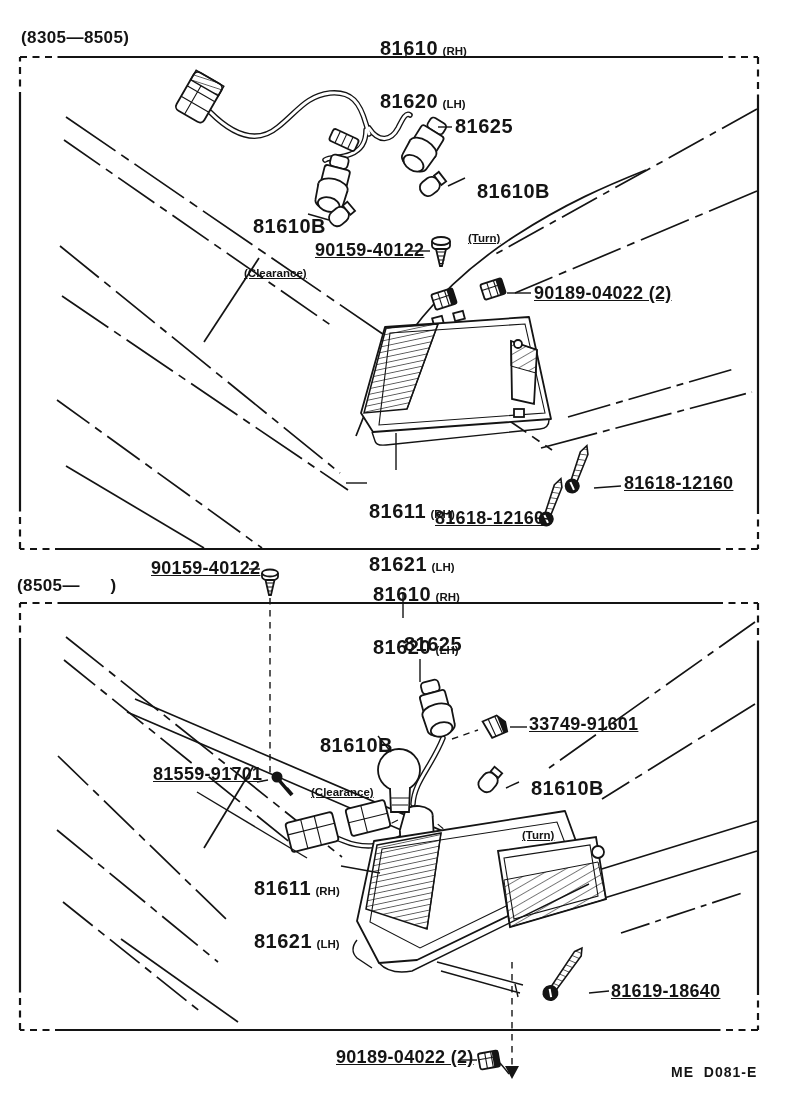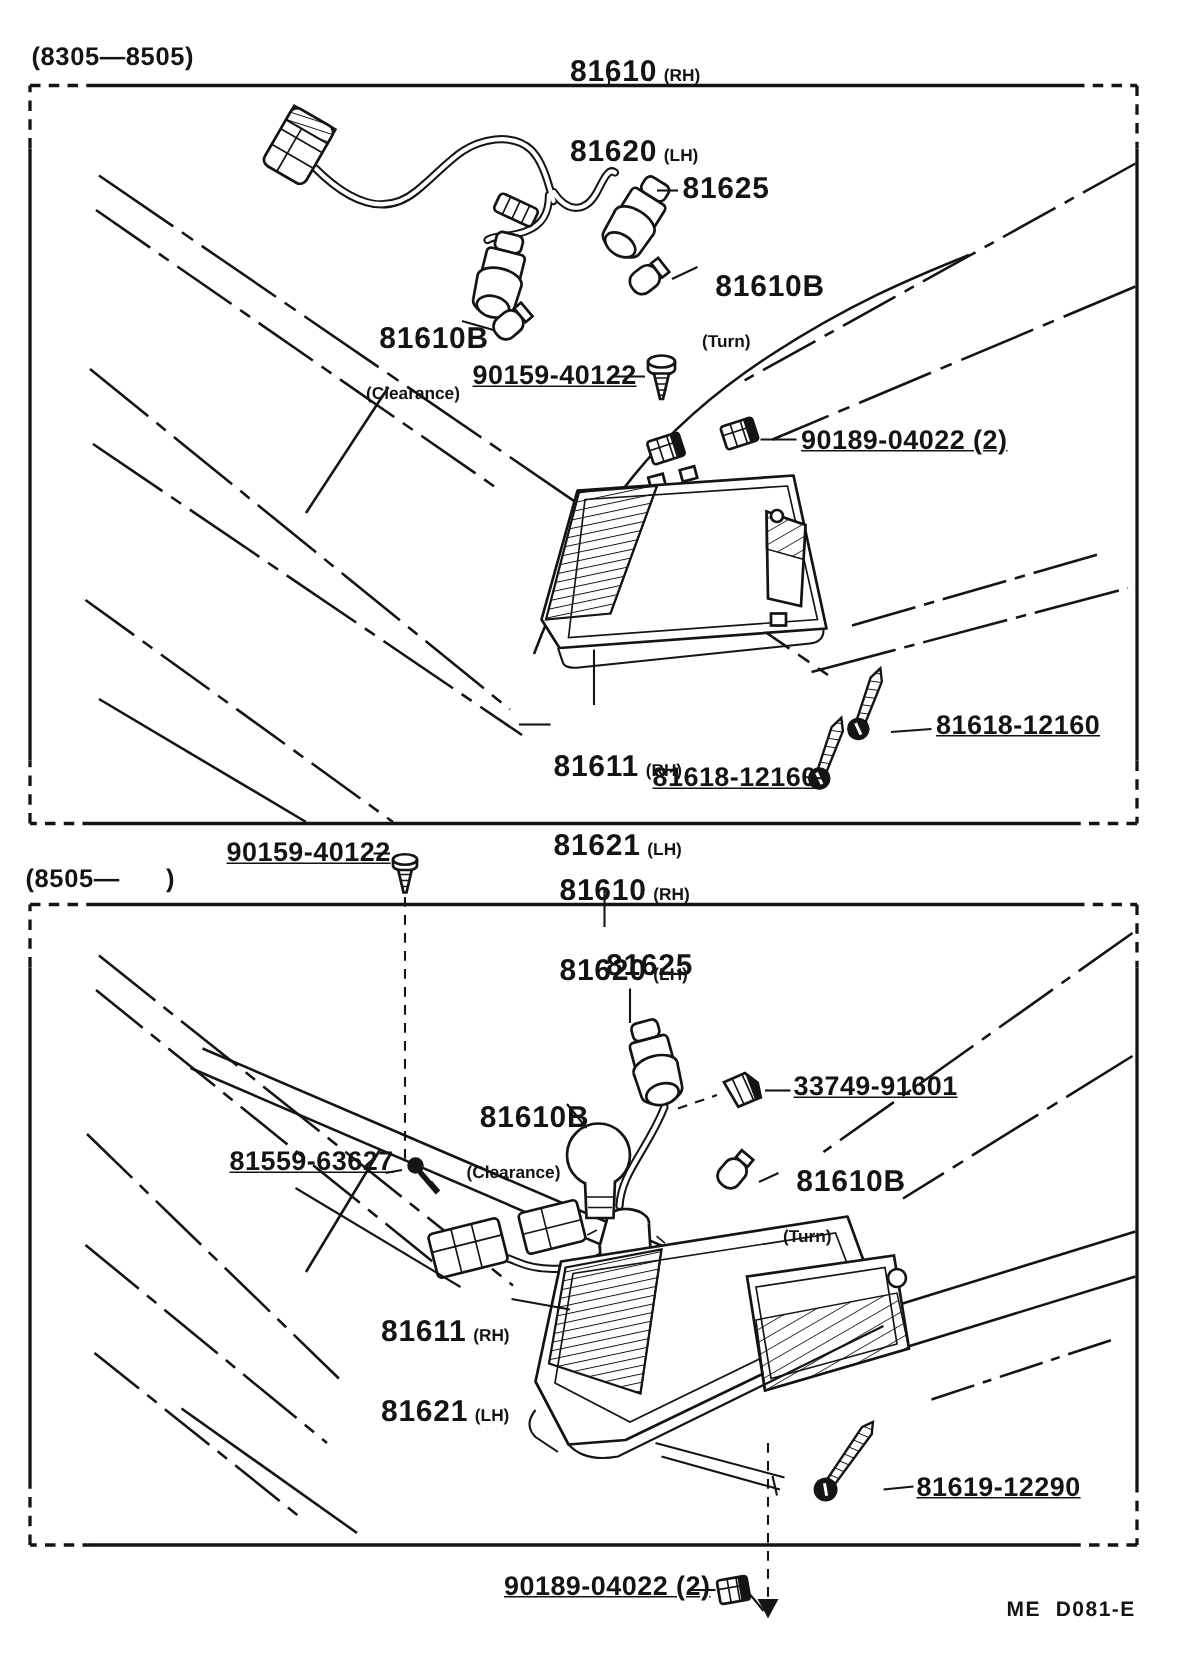--- a/index.html
+++ b/index.html
@@ -4,21 +4,21 @@
 <style>
   html,body{margin:0;padding:0;background:#fff;}
   .stage{position:relative;width:770px;height:1114px;background:#fff;overflow:hidden;
          font-family:"Liberation Sans",sans-serif;color:#141414;}
   svg{position:absolute;left:0;top:0;}
   .lbl{position:absolute;white-space:pre;font-weight:700;line-height:1;}
   .big{font-size:20px;letter-spacing:.5px;}
   .mid{font-size:18px;letter-spacing:.3px;text-decoration:underline;}
   .rng{font-size:17px;letter-spacing:.4px;}
   .side{font-size:11.5px;letter-spacing:0;}
-  .sub{display:block;font-size:11.5px;margin-top:6px;letter-spacing:0;}
+  .sub{display:block;font-size:11.5px;margin-top:16px;letter-spacing:0;text-decoration:underline;}
   .row{display:block;line-height:18px;}
   .ftr{font-size:14px;letter-spacing:1px;}
   
   .bd{stroke:#141414;stroke-width:2.2;fill:none;}
   .bdd{stroke:#141414;stroke-width:2.2;fill:none;stroke-dasharray:7 5.5;}
   .bl{stroke:#141414;stroke-width:1.7;fill:none;}
   .ld{stroke:#141414;stroke-width:1.4;fill:none;}
   .ldd{stroke:#141414;stroke-width:1.4;fill:none;stroke-dasharray:6.5 5.5;}
   .pt{fill:#fff;stroke:#141414;stroke-width:1.8;}
   .th{stroke:#141414;stroke-width:1.1;fill:none;}
@@ -354,31 +354,31 @@
 
 <div class="lbl big" style="left:404px;top:634px">81625</div>
 
 <div class="lbl mid" style="left:529px;top:715px">33749-91601</div>
 
 <div class="lbl" style="left:311px;top:719px">
   <span class="big">81610B</span>
   <span class="sub">(Clearance)</span>
 </div>
 
-<div class="lbl mid" style="left:153px;top:765px">81559-63627</div>
+<div class="lbl mid" style="left:153px;top:765px">81559-91701</div>
 
 <div class="lbl" style="left:522px;top:762px">
   <span class="big">81610B</span>
   <span class="sub">(Turn)</span>
 </div>
 
 <div class="lbl" style="left:254px;top:847px">
   <span class="row"><span class="big">81611</span> <span class="side">(RH)</span></span>
   <span class="row"><span class="big">81621</span> <span class="side">(LH)</span></span>
 </div>
 
-<div class="lbl mid" style="left:611px;top:982px">81619-12290</div>
+<div class="lbl mid" style="left:611px;top:982px">81619-18640</div>
 
 <div class="lbl mid" style="left:336px;top:1048px">90189-04022 (2)</div>
 
 <div class="lbl ftr" style="left:671px;top:1065px">ME&nbsp;&nbsp;D081-E</div>
 
 </div>
 
 </body></html>

